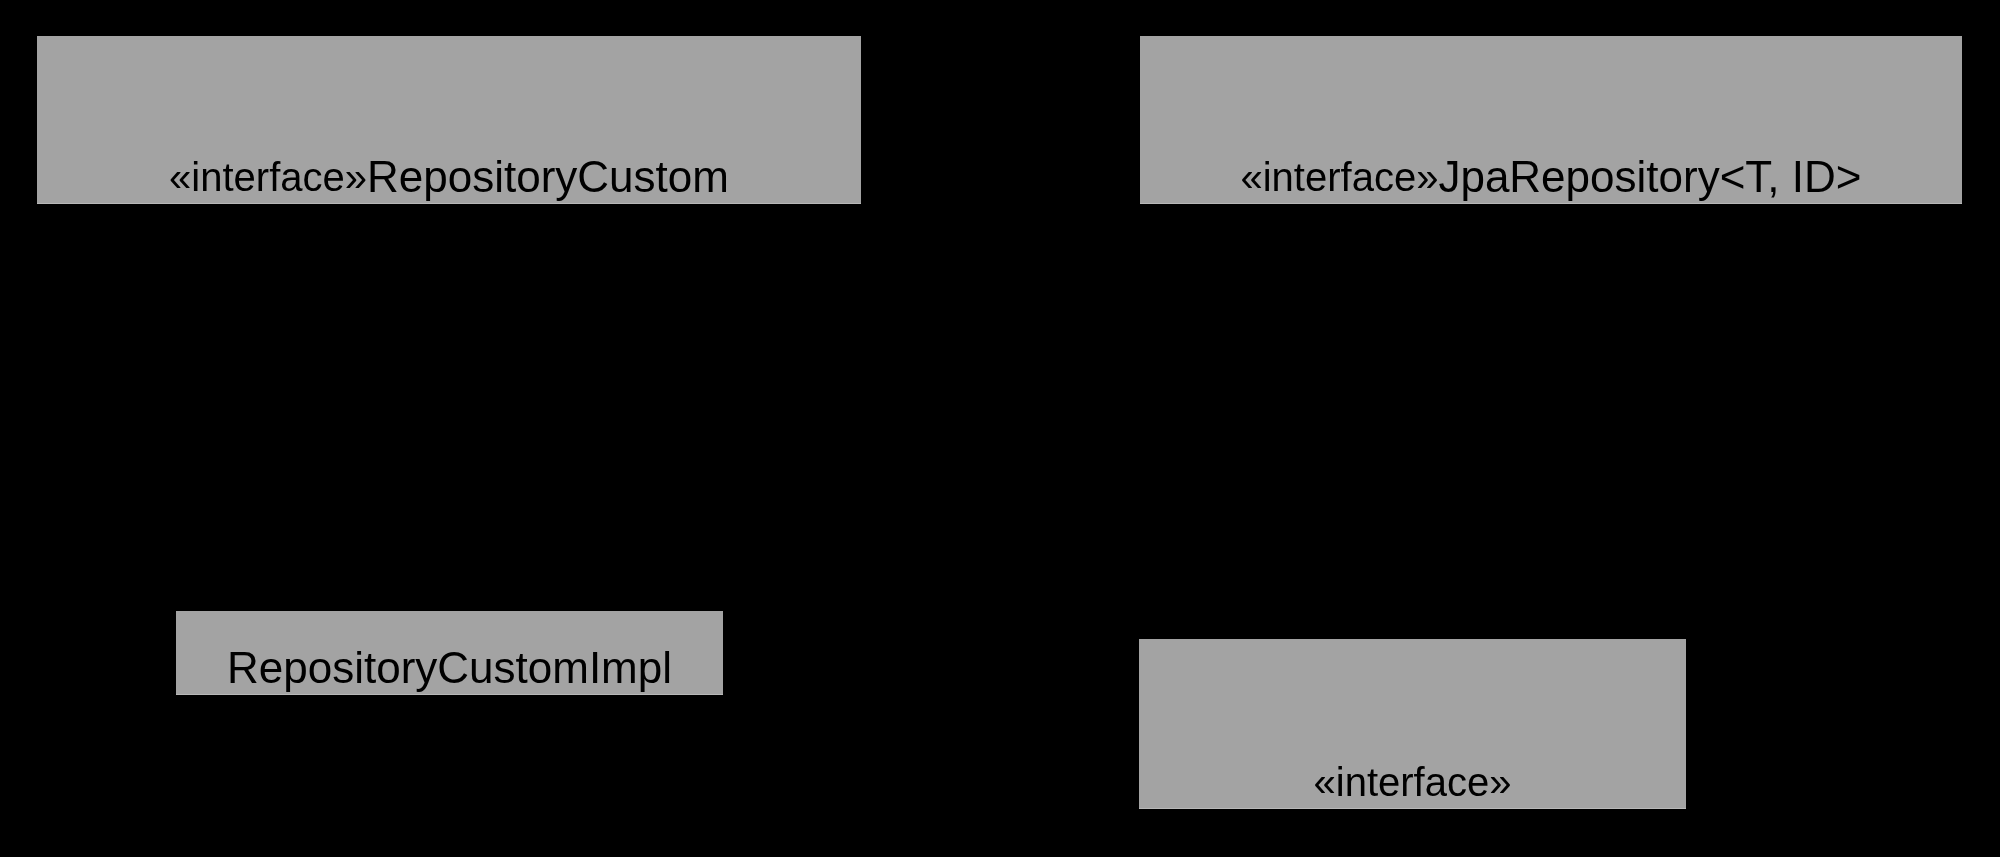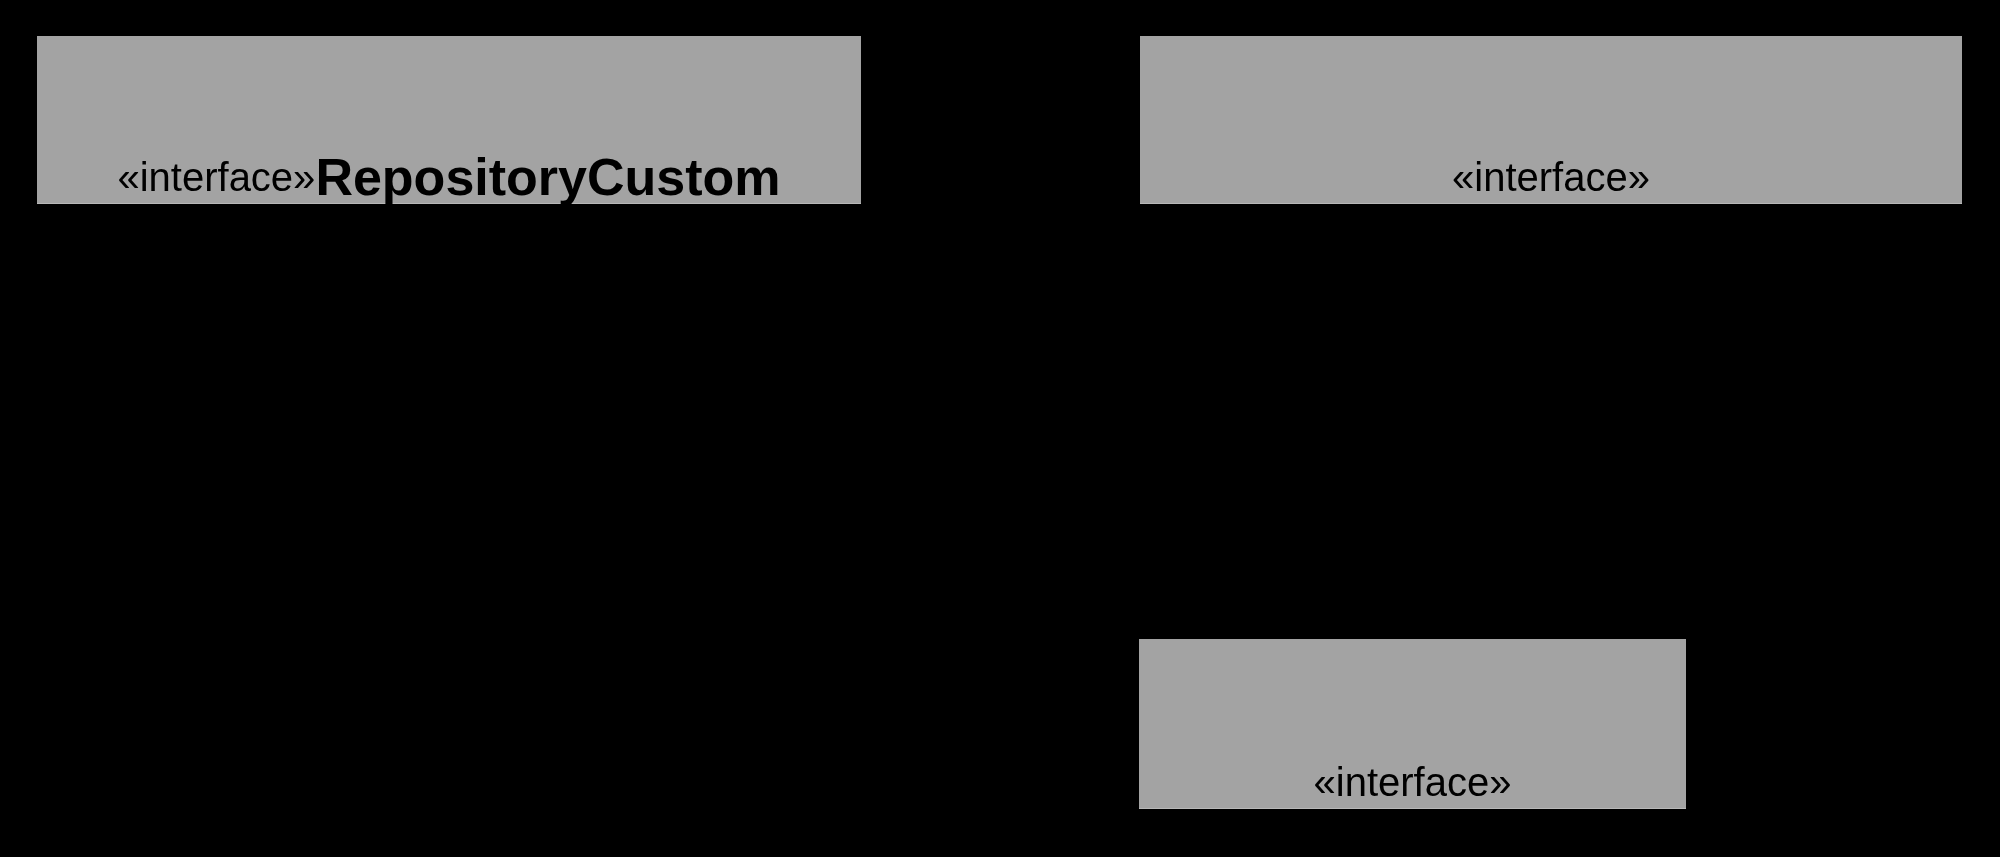--- a/index.html
+++ b/index.html
@@ -27,43 +27,47 @@
     box-sizing: border-box;
     border-bottom: 1px solid #b8b8b8; 
   }
   .uml-node .stereotype {
     font-size: 40px;
     line-height: 52px;
     font-weight: 400;
     white-space: nowrap;
   }
   .uml-node .class-name {
-    font-size: 52px;
+    font-size: 44px;
     line-height: 52px;
-    font-weight: 700;
+    font-weight: 400;
     white-space: nowrap;
   }
   
   #node-repository-custom      { left: 37px;   top: 36px;  width: 824px; height: 168px; }
   #node-jpa-repository         { left: 1140px; top: 36px;  width: 822px; height: 168px; }
   #node-repository-custom-impl { left: 176px;  top: 611px; width: 547px; height: 84px;  }
   #node-use-repository         { left: 1139px; top: 639px; width: 547px; height: 170px; }
 </style>
 </head>
 <body>
 
 <div class="canvas">
 
   <div class="uml-node" id="node-repository-custom">
     <div class="stereotype">«interface»</div>
     <div class="class-name">RepositoryCustom</div>
   </div>
 
   <div class="uml-node" id="node-jpa-repository">
     <div class="stereotype">«interface»</div>
+    <div class="class-name">JpaRepository&lt;T, ID&gt;</div>
   </div>
 
+  <div class="uml-node" id="node-repository-custom-impl">
+    <div class="class-name">RepositoryCustomImpl</div>
+  </div>
 
   <div class="uml-node" id="node-use-repository">
     <div class="stereotype">«interface»</div>
   </div>
 
 </div>
 
 </body></html>

